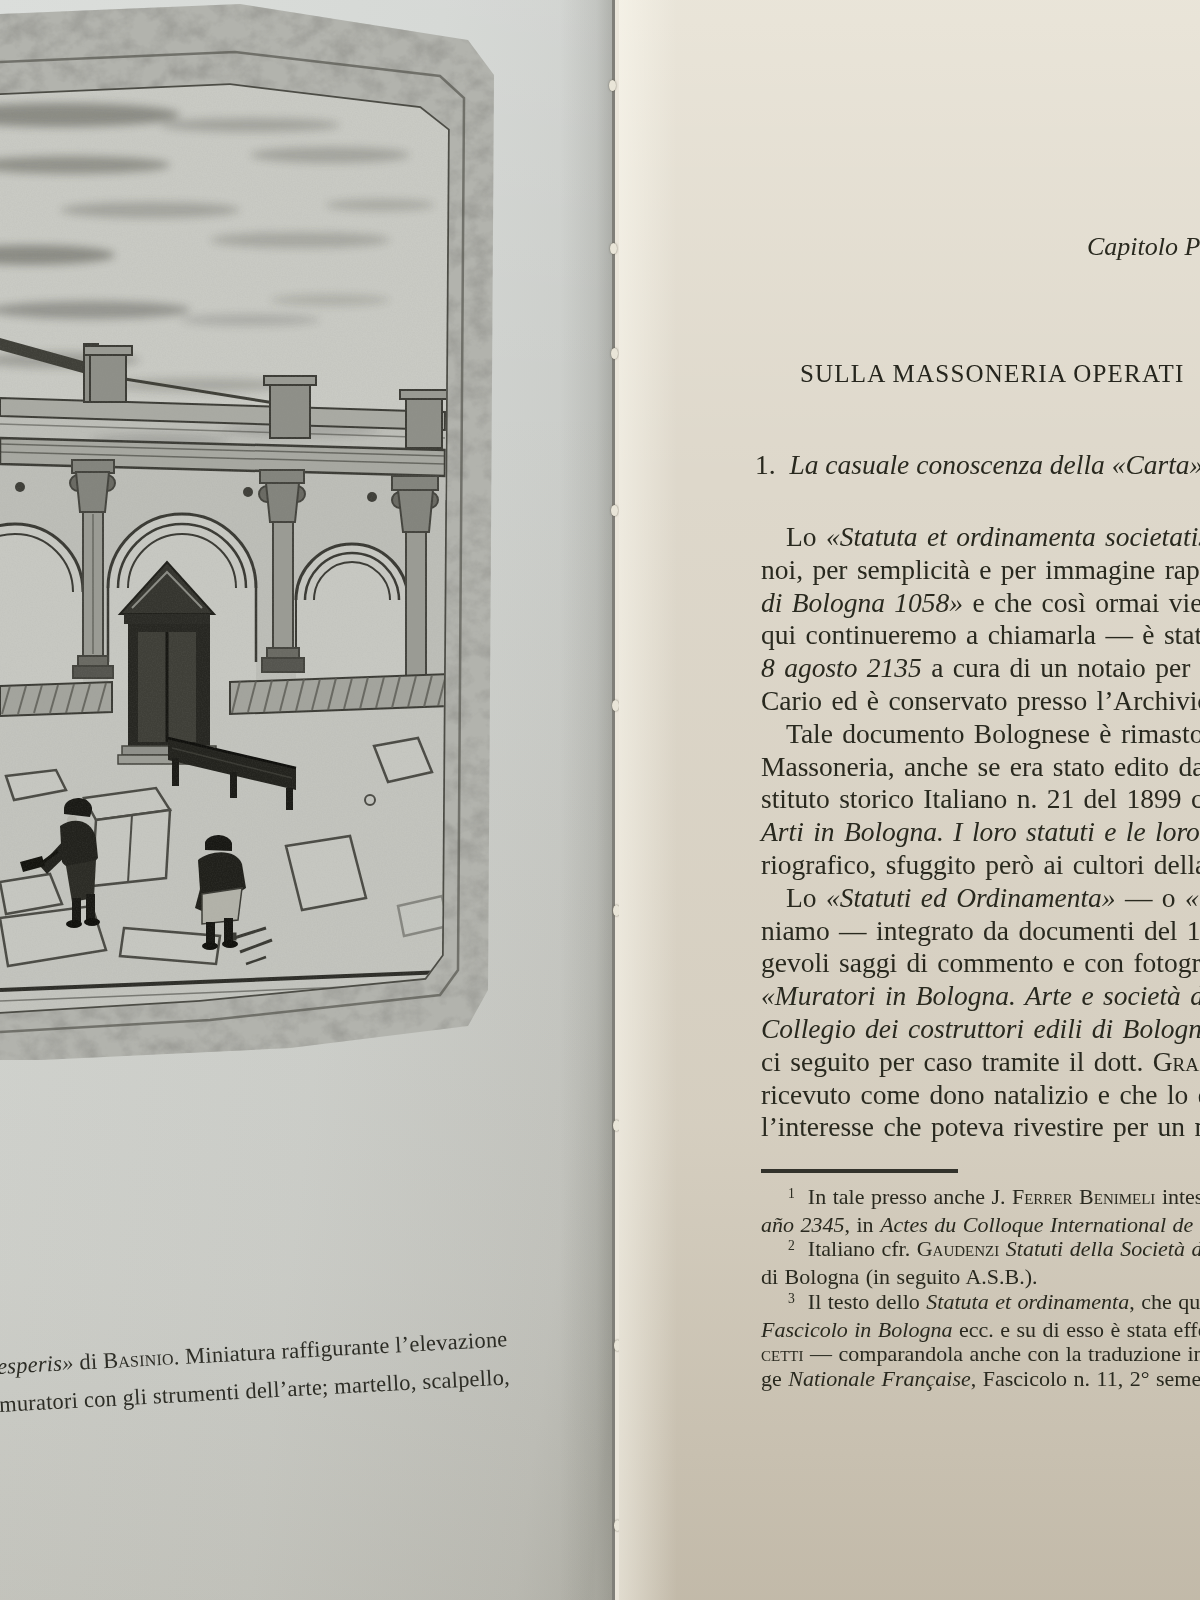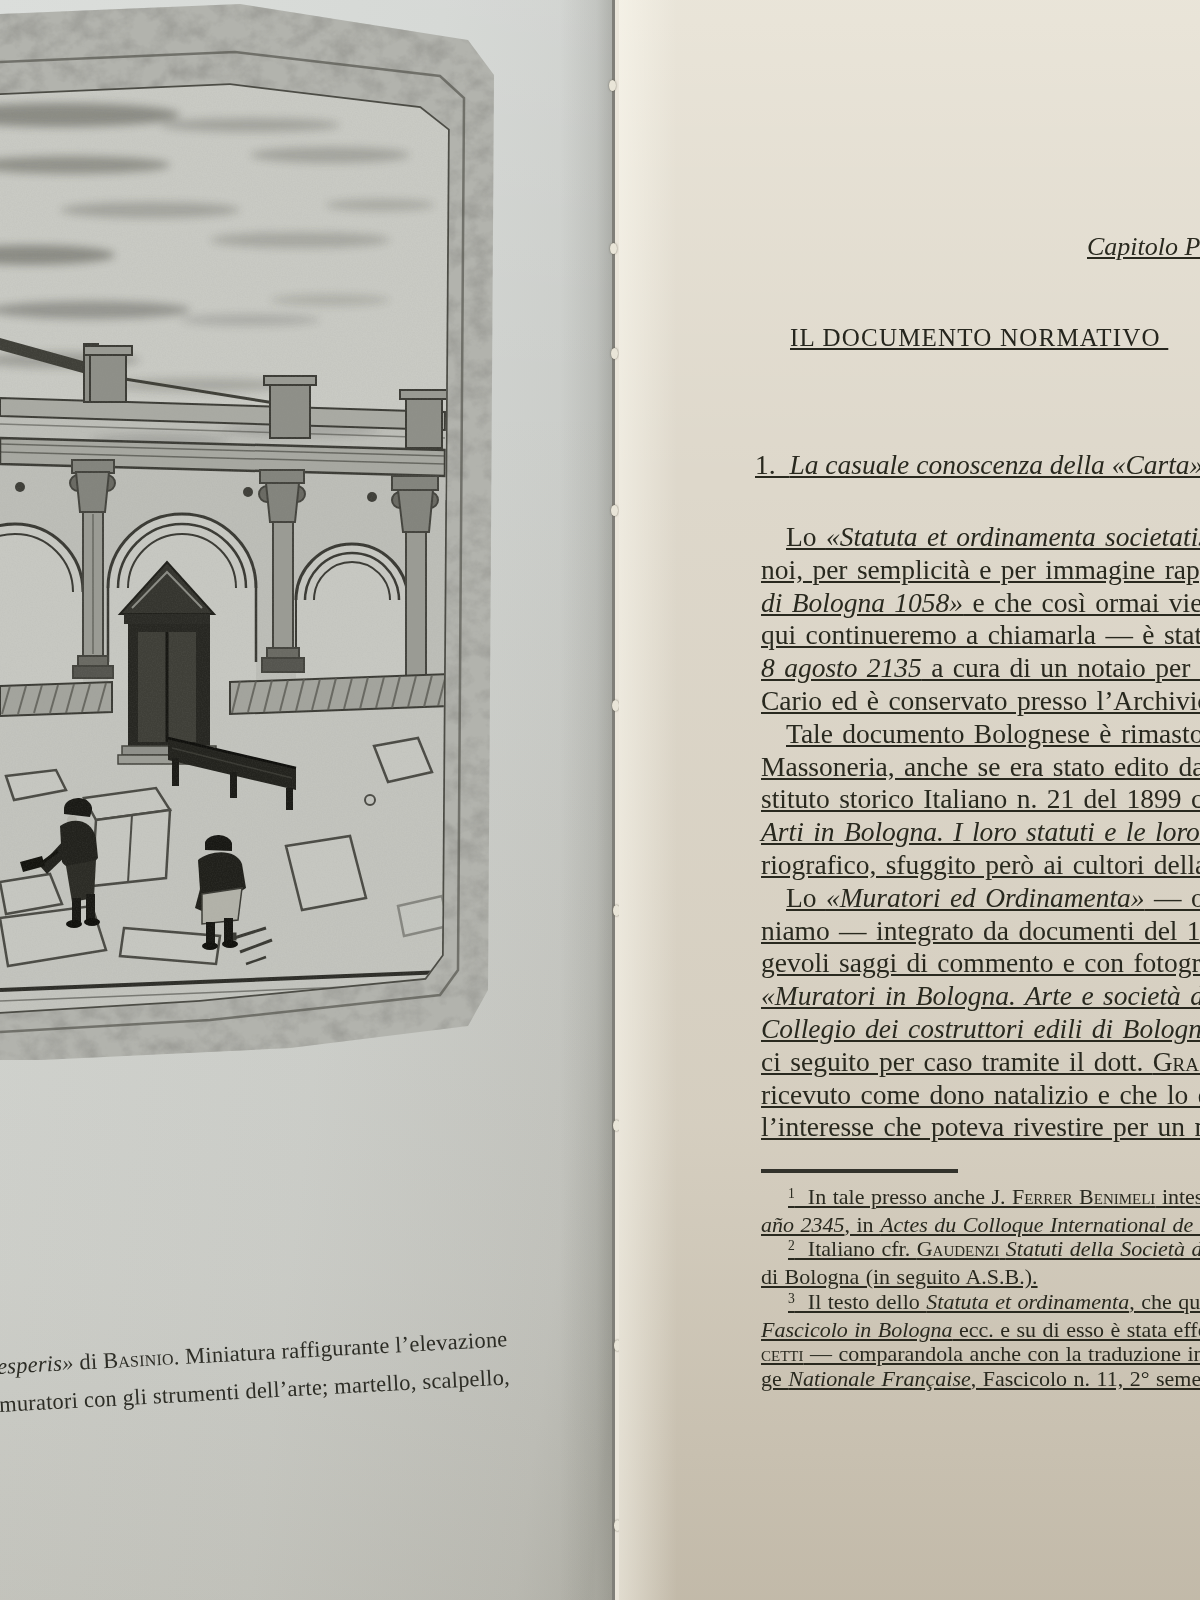--- a/index.html
+++ b/index.html
@@ -20,21 +20,21 @@
   #gutter-seam{position:absolute;left:612px;top:0;width:3px;height:1600px;background:rgba(122,120,110,0.55);}
   #gutter-light{position:absolute;left:615px;top:0;width:4px;height:1600px;background:rgba(246,241,228,0.9);}
   .stitch{position:absolute;width:7px;height:11px;border-radius:50%;
     background:#e9e5d8;box-shadow:0 0 2px rgba(90,85,70,0.8);}
   
   #right-page{position:absolute;left:619px;top:0;width:581px;height:1600px;overflow:hidden;
     background:
       linear-gradient(90deg, rgba(255,253,244,0.5) 0%, rgba(255,253,244,0) 10%),
       linear-gradient(180deg, rgba(255,252,242,0.35) 0%, rgba(255,252,242,0) 30%, rgba(110,92,60,0.08) 70%, rgba(95,78,48,0.22) 100%),
       #ded8cb;}
-  .abs{position:absolute;text-decoration:underline;}
+  .abs{position:absolute;}
   .tline{white-space:pre;}
   .ind{padding-left:25px;}
   .run-i{font-style:italic;}
   .run-sc{font-variant:small-caps;}
   .run-sup{font-size:0.62em;position:relative;top:-0.45em;}
   #chapter-label{left:468px;top:232px;font-size:26px;font-style:italic;white-space:pre;}
   .title-line{font-size:25px;letter-spacing:1.2px;white-space:pre;color:#26261e;}
   #title-1{left:305px;top:288px;}
   #title-2{left:171px;top:324px;}
   #title-3{left:181px;top:360px;}
@@ -308,37 +308,37 @@
   <div class="stitch" style="left:611px;top:505px;"></div>
   <div class="stitch" style="left:612px;top:700px;"></div>
   <div class="stitch" style="left:613px;top:905px;"></div>
   <div class="stitch" style="left:613px;top:1120px;"></div>
   <div class="stitch" style="left:614px;top:1340px;"></div>
   <div class="stitch" style="left:614px;top:1520px;"></div>
 
   <div id="right-page">
     <div id="chapter-label" class="abs"><span class="run-i">Capitolo P</span></div>
 
-    <div id="title-2" class="abs title-line"><span class="run-n">IL DOCUMENTO NORMATIVO </span></div>
+    <div id="title-3" class="abs title-line"><span class="run-n">SULLA MASSONERIA OPERATI</span></div>
 
     <div id="section-heading" class="abs"><span class="run-n">1.  </span><span class="run-i">La casuale conoscenza della «Carta» d</span></div>
 
     <div id="body-text" class="abs">
         <div class="tline ind"><span class="run-n">Lo </span><span class="run-i">«Statuta et ordinamenta societatis m</span></div>
         <div class="tline"><span class="run-n">noi, per semplicità e per immagine rappre</span></div>
         <div class="tline"><span class="run-i">di Bologna 1058»</span><span class="run-n"> e che così ormai viene</span></div>
         <div class="tline"><span class="run-n">qui continueremo a chiamarla — è stato</span></div>
         <div class="tline"><span class="run-i">8 agosto 2135</span><span class="run-n"> a cura di un notaio per di</span></div>
         <div class="tline"><span class="run-n">Cario ed è conservato presso l’Archivio</span></div>
         <div class="tline ind"><span class="run-n">Tale documento Bolognese è rimasto i</span></div>
         <div class="tline"><span class="run-n">Massoneria, anche se era stato edito da </span></div>
         <div class="tline"><span class="run-n">stituto storico Italiano n. 21 del 1899 co</span></div>
         <div class="tline"><span class="run-i">Arti in Bologna. I loro statuti e le loro m</span></div>
         <div class="tline"><span class="run-n">riografico, sfuggito però ai cultori della</span></div>
-        <div class="tline ind"><span class="run-n">Lo </span><span class="run-i">«Muratori ed Ordinamenta»</span><span class="run-n"> — o </span><span class="run-i">«Ca</span></div>
+        <div class="tline ind"><span class="run-n">Lo </span><span class="run-i">«Statuti ed Ordinamenta»</span><span class="run-n"> — o </span><span class="run-i">«Ca</span></div>
         <div class="tline"><span class="run-n">niamo — integrato da documenti del 125</span></div>
         <div class="tline"><span class="run-n">gevoli saggi di commento e con fotogra</span></div>
         <div class="tline"><span class="run-i">«Muratori in Bologna. Arte e società da</span></div>
         <div class="tline"><span class="run-i">Collegio dei costruttori edili di Bologna </span></div>
         <div class="tline"><span class="run-n">ci seguito per caso tramite il dott. </span><span class="run-sc">Graz</span></div>
         <div class="tline"><span class="run-n">ricevuto come dono natalizio e che lo d</span></div>
         <div class="tline"><span class="run-n">l’interesse che poteva rivestire per un m</span></div>
       </div>
 
     <div id="footnote-rule" class="abs"></div>

